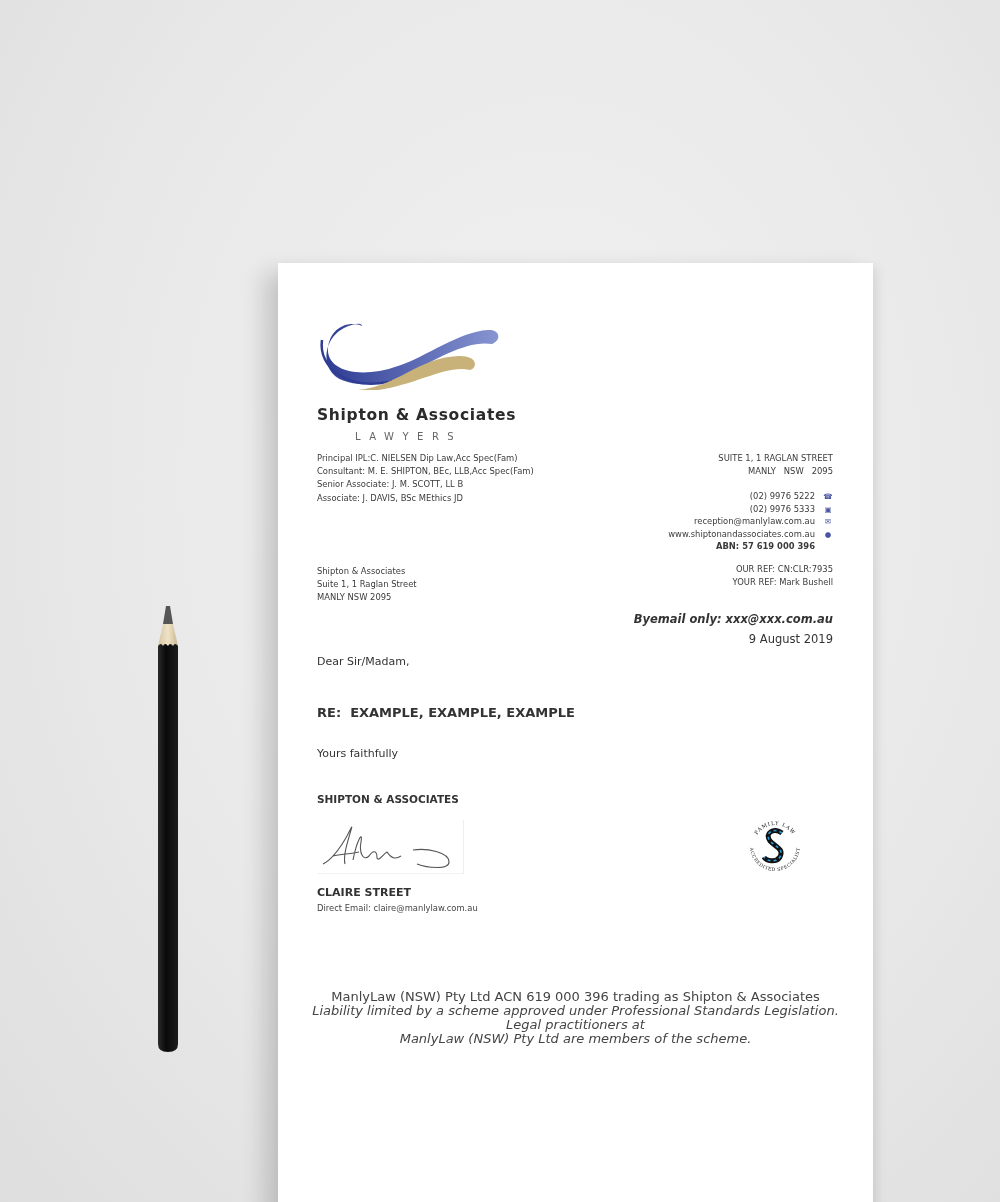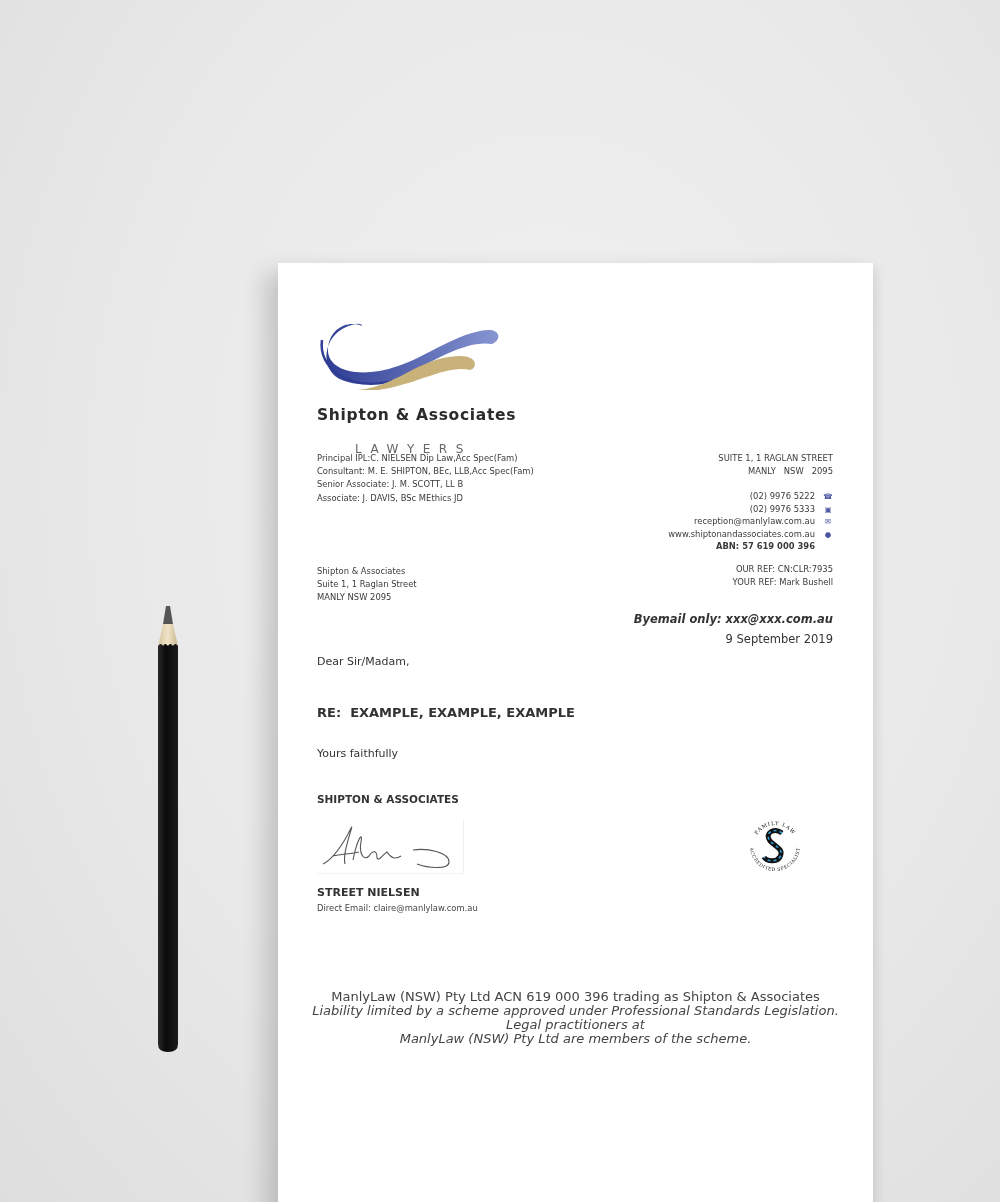--- a/index.html
+++ b/index.html
@@ -12,21 +12,21 @@
   .paper {
     position:absolute; left:278px; top:263px; width:567px; height:1032px;
     background:#fff;
     box-shadow: -14px 10px 22px rgba(0,0,0,0.16), 4px 4px 10px rgba(0,0,0,0.08);
     padding-left: 28px;
   }
   .paper-edge { position:absolute; left:845px; top:266px; width:3px; height:800px; background:#efefef; border-right:1px solid #e2e2e2; }
   .abs { position:absolute; }
   .logo-svg { position:absolute; left:40px; top:55px; width:185px; height:80px; }
   .firm-name { left:39px; top:143px; font-size:15.5px; font-weight:bold; letter-spacing:0.7px; color:#2b2b2b; white-space:nowrap; }
-  .firm-sub { left:77px; top:179px; font-size:12px; letter-spacing:8.5px; color:#666; }
+  .firm-sub { left:77px; top:168px; font-size:10px; letter-spacing:8.5px; color:#666; }
   .small { font-size:8.4px; line-height:13.2px; color:#3a3a3a; white-space:nowrap; }
   .staff { left:39px; top:189px; }
   .contact-block { right:40px; top:189px; text-align:right; }
   .contact-row { display:flex; justify-content:flex-end; align-items:center; height:12.5px; }
   .contact-row .ico { width:10px; margin-left:8px; display:inline-block; text-align:center; color:#4a55a2; font-size:7.5px; }
   .gap { height:12px; }
   .bold { font-weight:bold; }
   .recipient { left:39px; top:302px; }
   .refs { right:40px; top:300px; text-align:right; }
   .byemail { right:40px; top:349px; font-size:11.5px; font-weight:bold; font-style:italic; color:#333; white-space:nowrap; }
@@ -121,35 +121,35 @@
     <div>Suite 1, 1 Raglan Street</div>
     <div>MANLY NSW 2095</div>
   </div>
 
   <div class="abs small refs">
     <div>OUR REF: CN:CLR:7935</div>
     <div>YOUR REF: Mark Bushell</div>
   </div>
 
   <div class="abs byemail">Byemail only: xxx@xxx.com.au</div>
-  <div class="abs date">9 September 2019</div>
+  <div class="abs date">9 August 2019</div>
 
   <div class="abs salutation">Dear Sir/Madam,</div>
   <div class="abs re" style="white-space:pre">RE:  EXAMPLE, EXAMPLE, EXAMPLE</div>
 
   <div class="abs closing">Yours faithfully</div>
   <div class="abs signoff-firm">SHIPTON &amp; ASSOCIATES</div>
 
   <div class="abs sig-box">
     <svg width="146" height="53" viewBox="0 0 146 53">
       <path d="M6,44 C14,40 22,30 30,16 C34,8 36,4 34,10 C30,24 26,36 28,44 M16,36 C24,34 34,34 42,32 M36,40 C40,20 46,10 44,22 C42,32 46,42 52,36 C56,30 60,30 60,38 C62,42 66,34 70,32 C74,38 78,40 84,36 M96,30 C110,28 132,32 132,42 C132,50 110,48 100,44" fill="none" stroke="#555" stroke-width="1.1"></path>
     </svg>
   </div>
 
-  <div class="abs signer">STREET NIELSEN</div>
+  <div class="abs signer">CLAIRE STREET</div>
   <div class="abs direct">Direct Email: claire@manlylaw.com.au</div>
 
   <svg class="abs badge" viewBox="0 0 62 62">
     <defs>
       <path id="arcTop" d="M10,31 A21,21 0 0 1 52,31"></path>
       <path id="arcBot" d="M6,31 A25,25 0 0 0 56,31"></path>
     </defs>
     <text font-size="5.2" font-family="DejaVu Serif, serif" fill="#222" letter-spacing="0.8"><textPath href="#arcTop" startOffset="50%" text-anchor="middle">FAMILY LAW</textPath></text>
     <text font-size="4.6" font-family="DejaVu Serif, serif" fill="#222" letter-spacing="0.5"><textPath href="#arcBot" startOffset="50%" text-anchor="middle">ACCREDITED SPECIALIST</textPath></text>
     <path d="M38,18 C30,12 20,18 26,26 C32,32 40,34 36,42 C32,48 22,46 20,42" fill="none" stroke="#111" stroke-width="5"></path>

